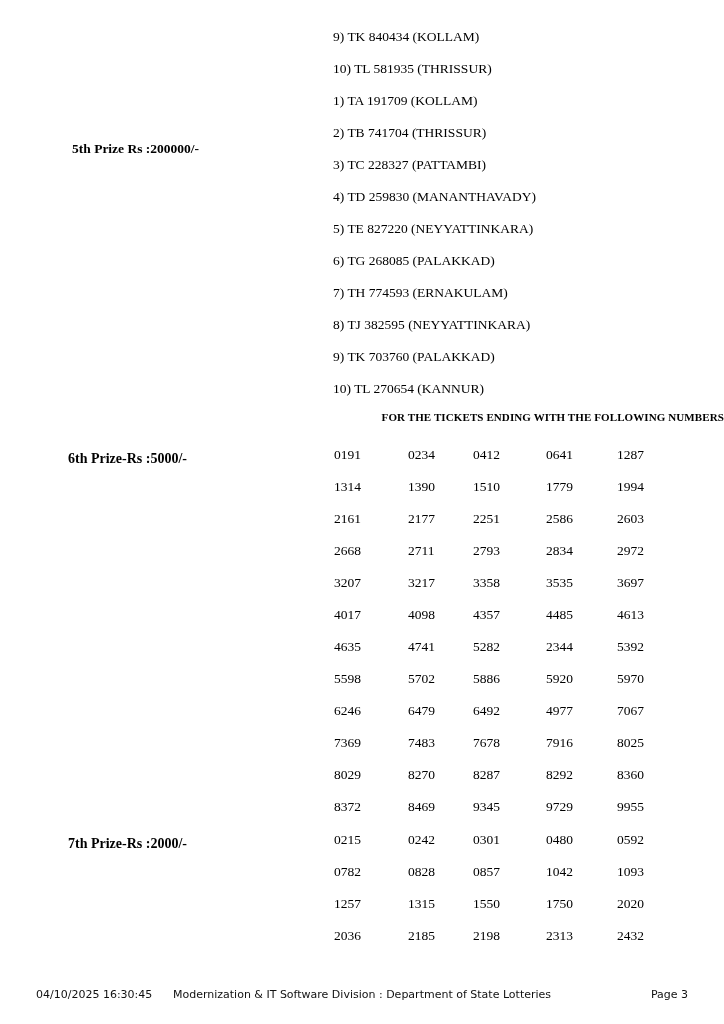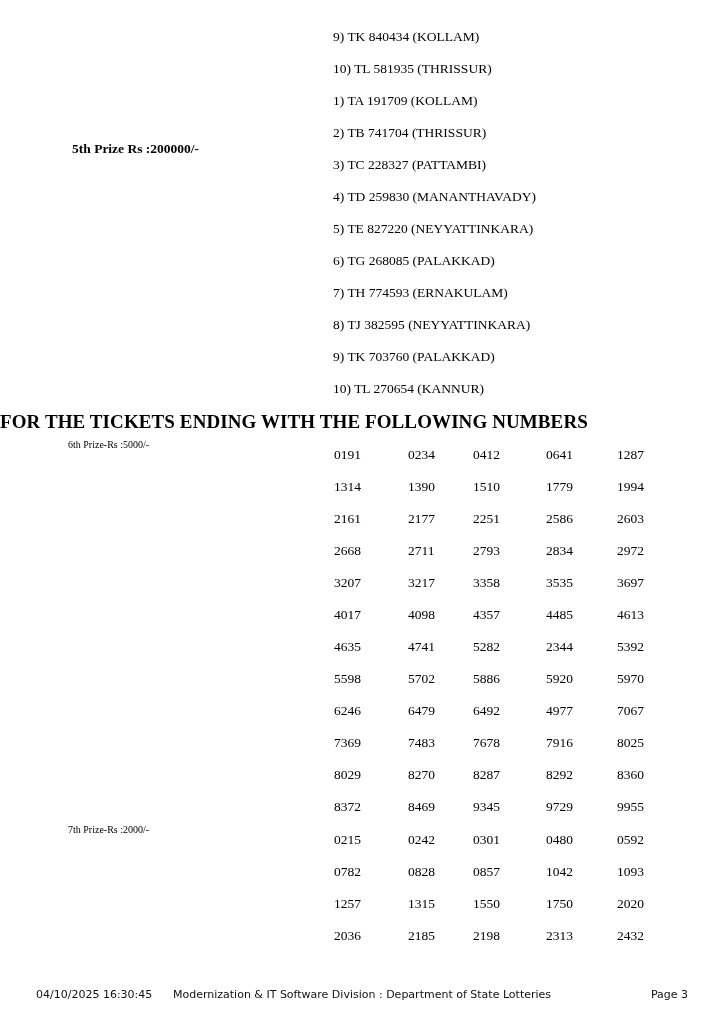--- a/index.html
+++ b/index.html
@@ -51,38 +51,38 @@
     font-size: 13.5px;
     white-space: nowrap;
   }
 
   
   .section-heading {
     position: absolute;
     left: 0;
     top: 411px;
     width: 724px;
-    text-align: left;
+    text-align: right;
     font-weight: bold;
-    font-size: 19px;
+    font-size: 11px;
     letter-spacing: 0.1px;
   }
 
   
   .grid-section {
     position: absolute;
     left: 0;
     width: 724px;
   }
   .grid-label {
     position: absolute;
     left: 68px;
-    top: 0;
-    font-weight: normal;
-    font-size: 10px;
+    top: 12px;
+    font-weight: bold;
+    font-size: 14px;
     white-space: nowrap;
   }
   .num-row {
     position: relative;
     height: 32px;
     line-height: 32px;
   }
   .num {
     position: absolute;
     top: 0;

